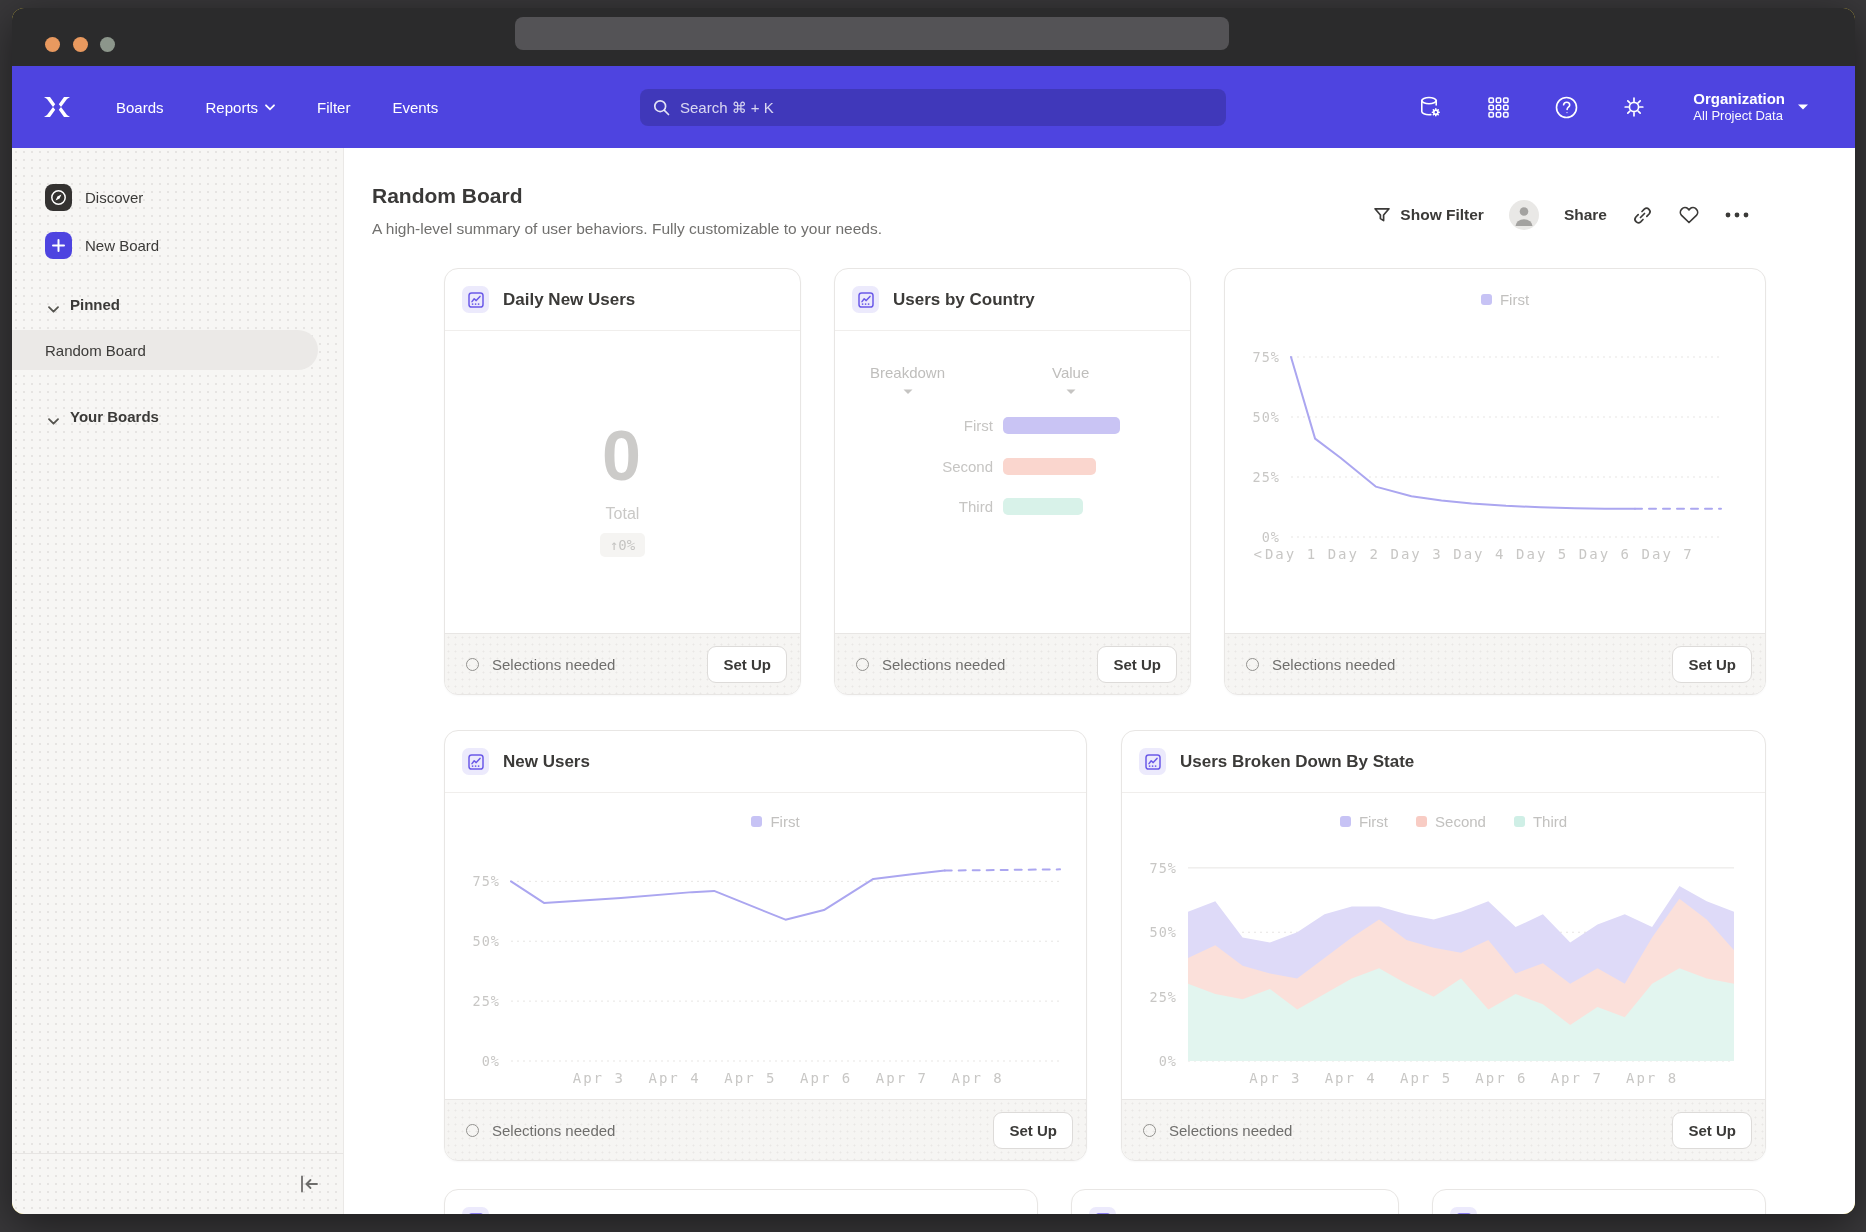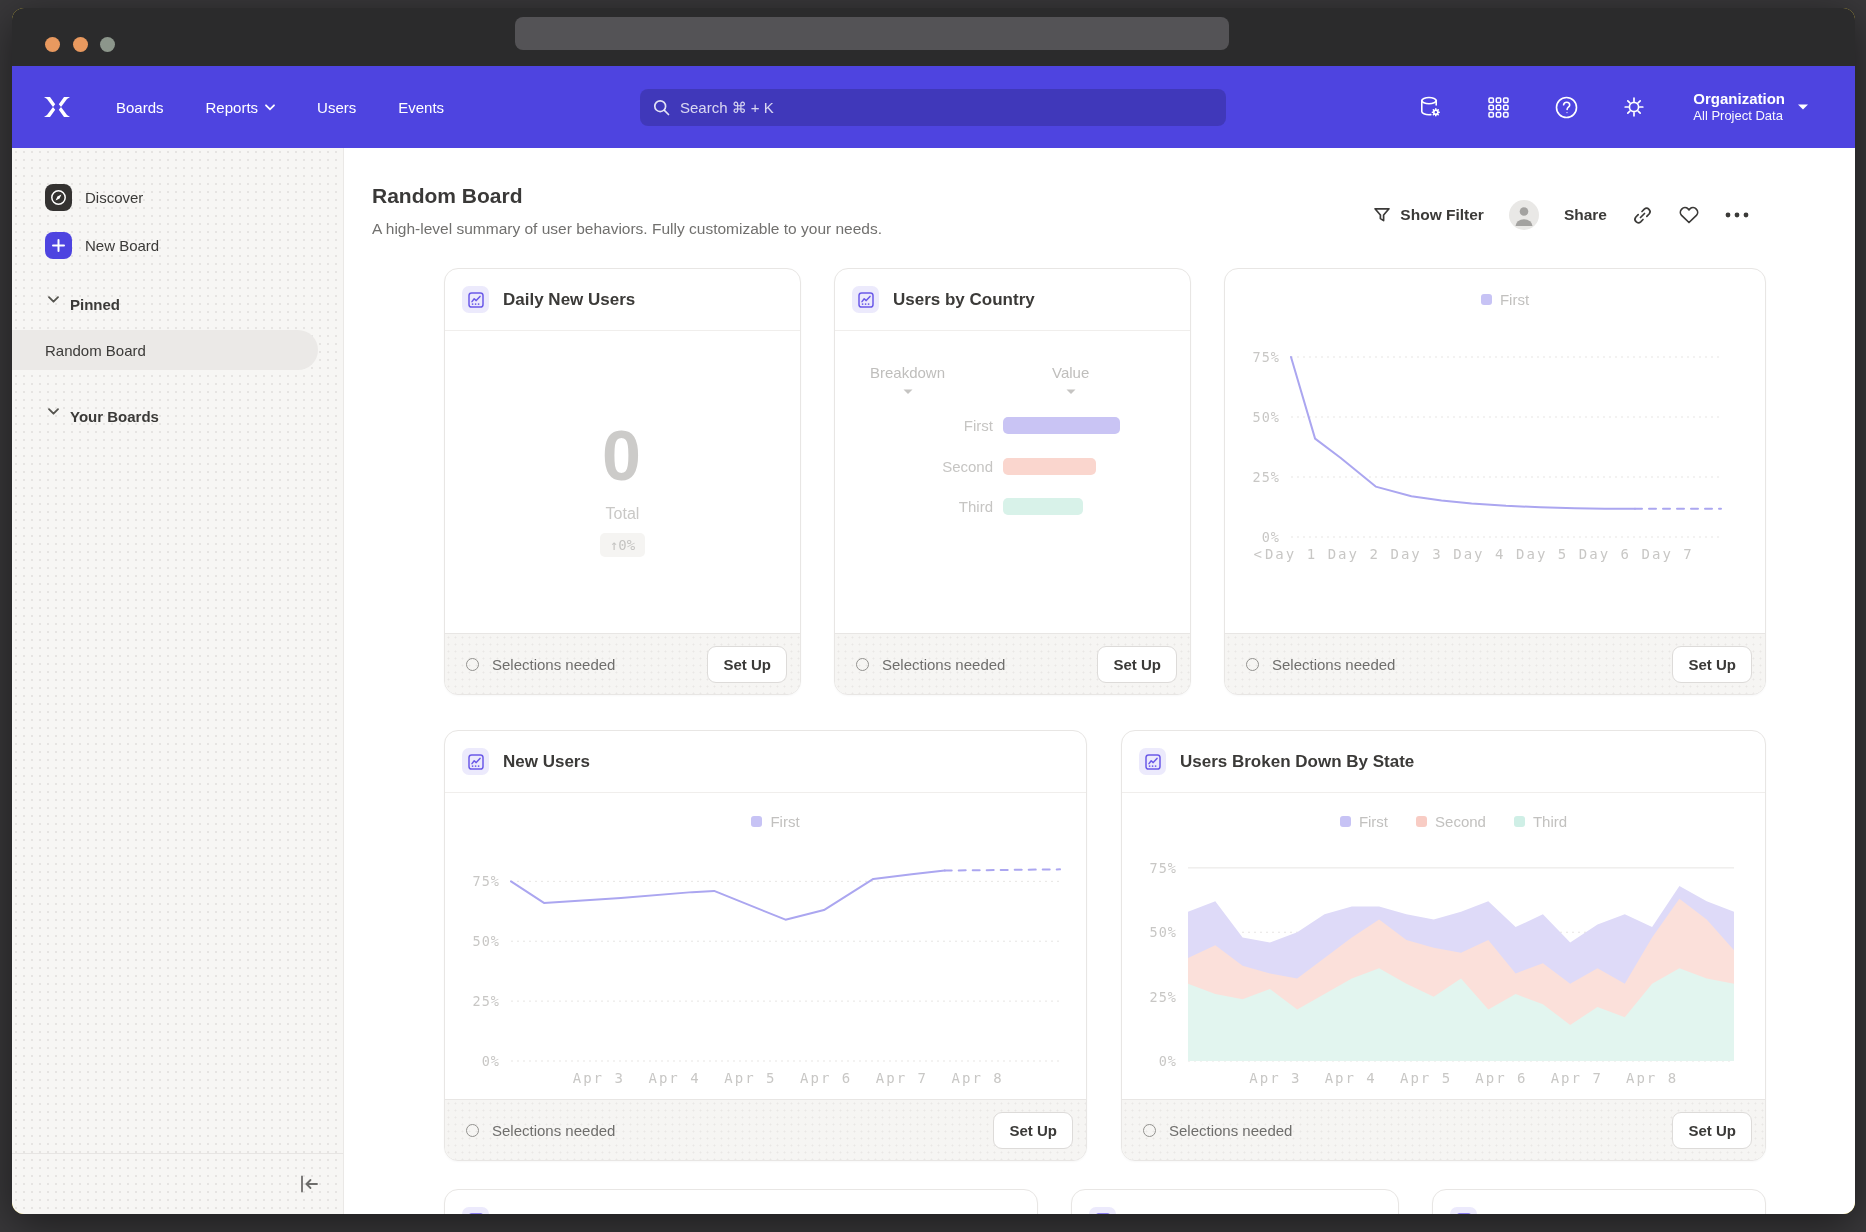--- a/index.html
+++ b/index.html
@@ -49,21 +49,21 @@
   .app-body{ flex:1; display:flex; min-height:0; }
   .sidebar{
     width:332px; flex:none; position:relative;
     background-color:#F7F6F4;
     background-image:radial-gradient(circle,#E6E4E2 1px,transparent 1.25px);
     background-size:8px 8px;
     border-right:1px solid #EAE8E6;
   }
   .side-row{ position:absolute; left:33px; display:flex; align-items:center; gap:13px; font-size:15px; color:#3B3A38; cursor:pointer; }
   .side-ic{ width:27px; height:27px; border-radius:8px; flex:none; display:grid; place-items:center; }
-  .side-head{ position:absolute; left:36px; display:flex; align-items:flex-start; gap:11px; font-size:15px; font-weight:700; color:#3B3A38; cursor:pointer; }
+  .side-head{ position:absolute; left:36px; display:flex; align-items:flex-end; gap:11px; font-size:15px; font-weight:700; color:#3B3A38; cursor:pointer; }
   .side-pill{
     position:absolute; left:0; top:182px; width:306px; height:40px;
     background:#EBE9E7; border-radius:0 20px 20px 0;
     display:flex; align-items:center; padding-left:33px;
     font-size:15px; color:#3B3A38; cursor:pointer;
   }
   .side-bottom{ position:absolute; left:0; right:0; bottom:0; height:61px; border-top:1px solid #E7E5E3; }
   .collapse{ position:absolute; right:22px; bottom:20px; color:#6E6D6B; cursor:pointer; width:24px; height:20px; }
   .main{ flex:1; position:relative; background:#fff; overflow:hidden; }
   
@@ -156,21 +156,21 @@
       <div class="nav-item">
           <span>Boards</span>
         </div>
       <div class="nav-item">
         <span>Reports</span>
         <svg width="10" height="7" viewBox="0 0 10 7" fill="none" stroke="#fff" stroke-width="1.8" stroke-linecap="round">
             <path d="M1 1.3 5 5.3 9 1.3"></path>
           </svg>
       </div>
       <div class="nav-item">
-          <span>Users</span>
+          <span>Filter</span>
         </div>
       <div class="nav-item">
           <span>Events</span>
         </div>
     </div>
     <div class="nav-search">
       <svg width="17" height="17" viewBox="0 0 17 17" fill="none" stroke="rgba(255,255,255,.85)" stroke-width="1.7" stroke-linecap="round">
           <circle cx="7.2" cy="7.2" r="5.4"></circle>
           <path d="M11.4 11.4 15.5 15.5"></path>
         </svg>

